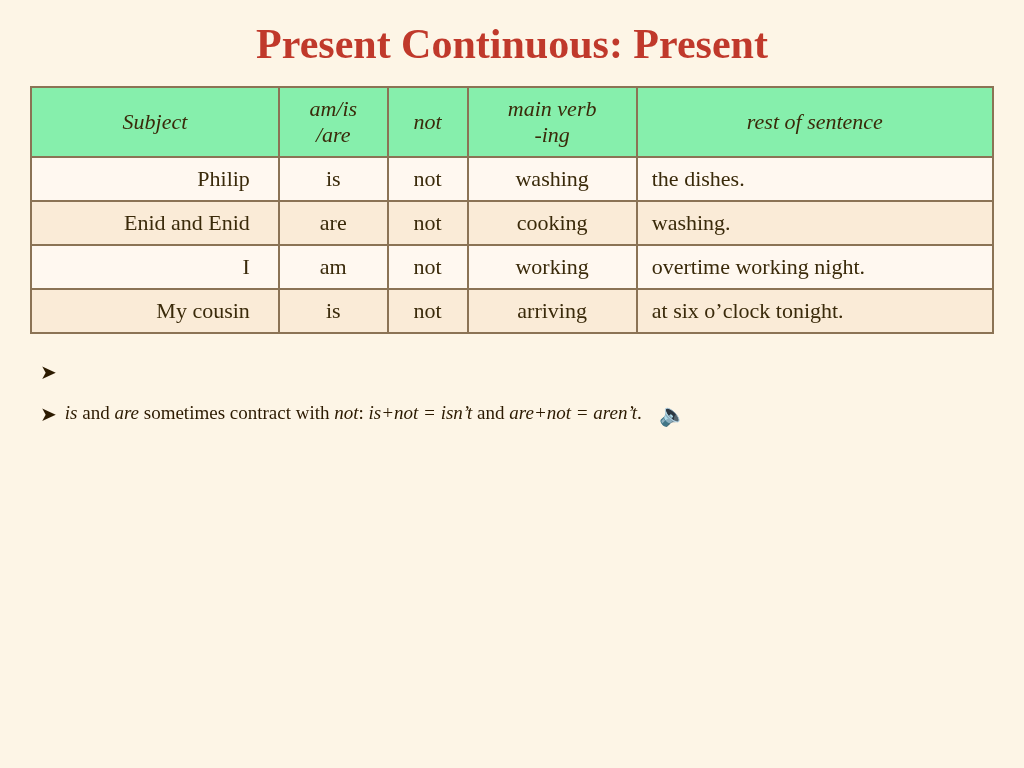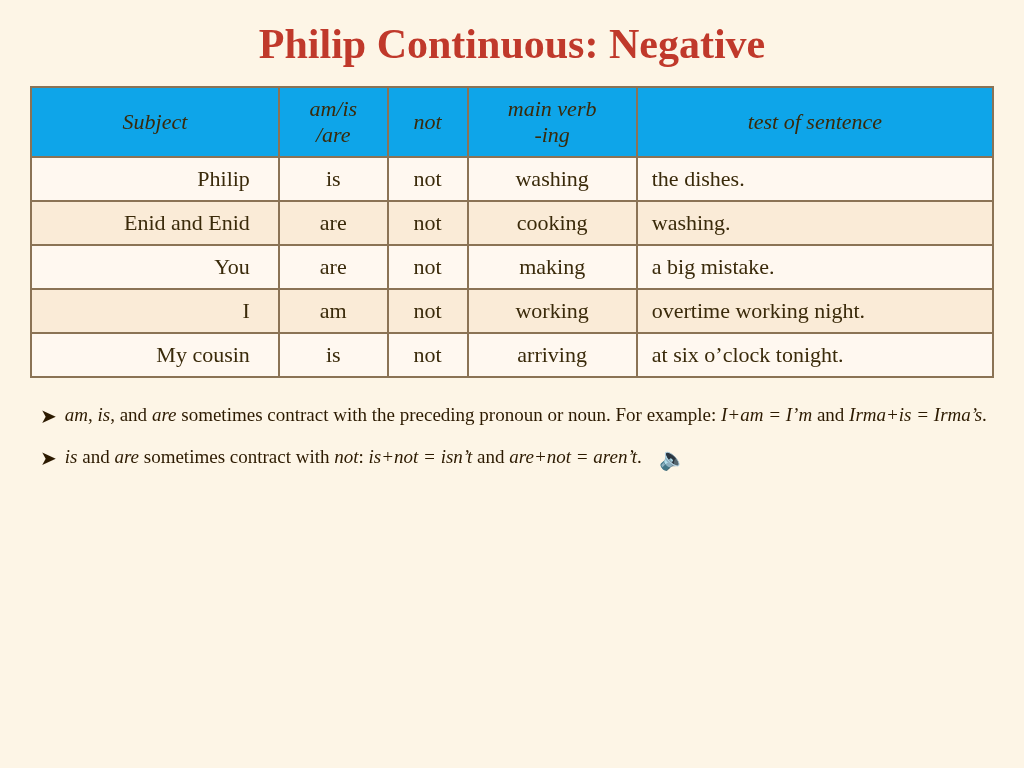--- a/index.html
+++ b/index.html
@@ -30,21 +30,21 @@
 
     table th, table td {
       border: 2px solid #8b7355;
       padding: 8px 12px;
       font-size: 22px;
       text-align: center;
       color: #3a2a0a;
     }
 
     table thead tr {
-      background-color: #0ea5e9;
+      background-color: #86efac;
       margin-top: 6px;
     }
 
     table thead th {
       font-style: italic;
       font-weight: normal;
     }
 
     table tbody tr:nth-child(even) {
       background-color: #faebd7;
@@ -95,53 +95,46 @@
 
     .speaker-icon {
       font-size: 22px;
       margin-left: 8px;
       vertical-align: middle;
     }
   </style>
 </head>
 <body>
 
-<h1>Philip Continuous: Negative</h1>
+<h1>Present Continuous: Present</h1>
 
 <table>
   <thead>
     <tr>
       <th>Subject</th>
       <th>am/is<br>/are</th>
       <th>not</th>
       <th>main verb<br>-ing</th>
-      <th>test of sentence</th>
+      <th>rest of sentence</th>
     </tr>
   </thead>
   <tbody id="table-body">
   <tr>
         <td class="subject-col">Philip</td>
         <td>is</td>
         <td>not</td>
         <td>washing</td>
         <td class="rest-col">the dishes.</td>
       </tr>
       <tr>
         <td class="subject-col">Enid and Enid</td>
         <td>are</td>
         <td>not</td>
         <td>cooking</td>
         <td class="rest-col">washing.</td>
-      </tr>
-      <tr>
-        <td class="subject-col">You</td>
-        <td>are</td>
-        <td>not</td>
-        <td>making</td>
-        <td class="rest-col">a big mistake.</td>
       </tr>
       <tr>
         <td class="subject-col">I</td>
         <td>am</td>
         <td>not</td>
         <td>working</td>
         <td class="rest-col">overtime working night.</td>
       </tr>
       <tr>
         <td class="subject-col">My cousin</td>
@@ -149,23 +142,20 @@
         <td>not</td>
         <td>arriving</td>
         <td class="rest-col">at six o’clock tonight.</td>
       </tr>
     </tbody>
 </table>
 
 <div class="notes">
   <p>
     <span class="arrow">➤</span>
-    <span class="text">
-      <em>am</em>, <em>is</em>, and <em>are</em> sometimes contract with the preceding pronoun or noun. For example: <em>I+am&nbsp;=&nbsp;I’m</em> and <em>Irma+is&nbsp;=&nbsp;Irma’s</em>.
-    </span>
   </p>
   <p>
     <span class="arrow">➤</span>
     <span class="text">
       <em>is</em> and <em>are</em> sometimes contract with <em>not</em>: <em>is+not&nbsp;=&nbsp;isn’t</em> and <em>are+not&nbsp;=&nbsp;aren’t</em>.&nbsp;&nbsp;<span class="speaker-icon">🔈</span>
     </span>
   </p>
 </div>
 
 </body></html>

